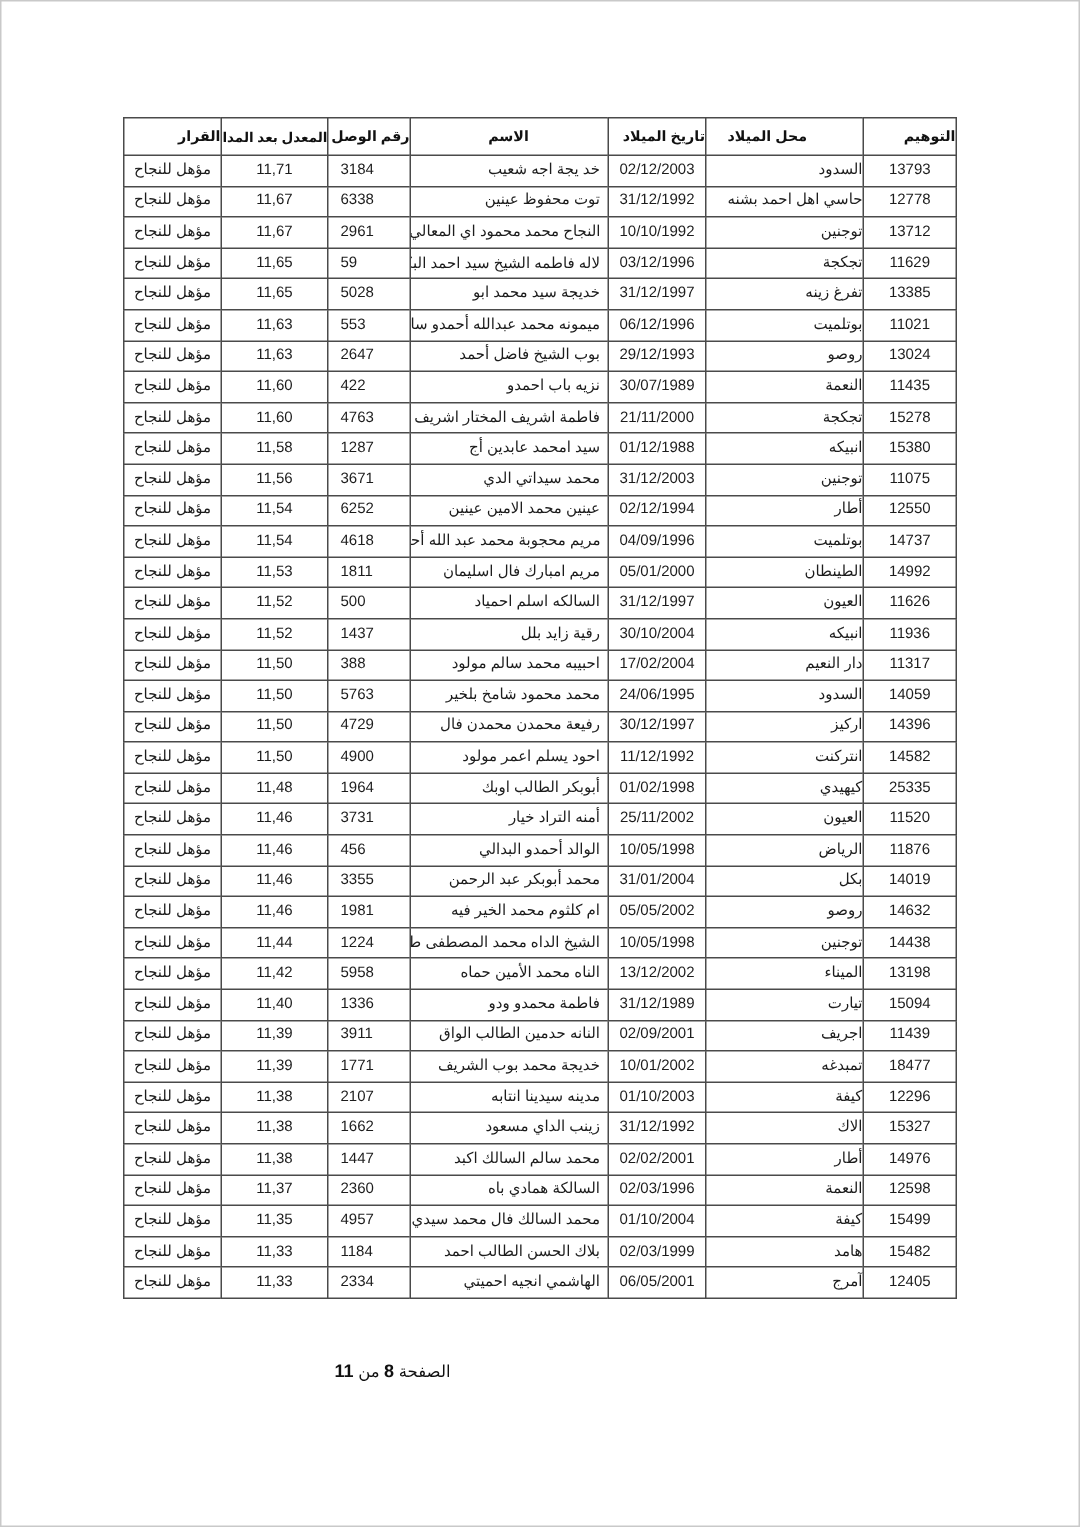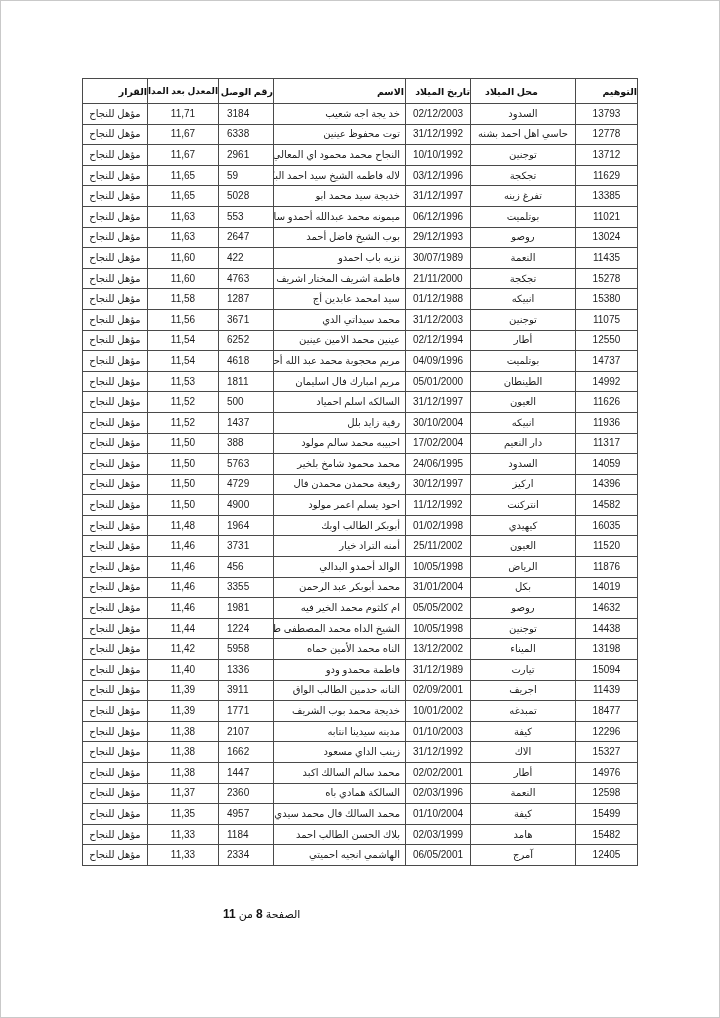--- a/index.html
+++ b/index.html
@@ -30,30 +30,30 @@
     white-space: nowrap;
     vertical-align: middle;
   }
   table.results thead th {
     height: 25px;
     font-size: 9.5px;
     font-weight: 700;
     text-align: right;
     color: #111;
   }
-  table.results thead th.h-name { text-align: right; padding-right: 1px; }
+  table.results thead th.h-name { text-align: center; padding-right: 1px; }
   table.results thead th.h-average { font-size: 9px; }
   table.results thead th.h-place { text-align: left; padding-left: 14px; }
   table.results tbody td {
     height: 20.6px;
     font-size: 10px;
     line-height: 1;
   }
   td.c-id       { text-align: center; }
-  td.c-place    { text-align: center; font-size: 9.5px; }
+  td.c-place    { text-align: right; font-size: 9.5px; }
   td.c-date     { text-align: center; direction: ltr; }
   td.c-name     { text-align: right; padding-right: 5px; font-size: 9.5px; }
   td.c-receipt  { text-align: left; padding-left: 8px; direction: ltr; }
   td.c-average  { text-align: center; }
   td.c-decision { text-align: center; font-size: 9px; }
   .footer {
     position: absolute;
     top: 907px; left: 0; width: 720px;
     height: 18px;
     direction: rtl;
@@ -275,21 +275,21 @@
       <tr>
     <td class="c-id">14582</td>
     <td class="c-place">انتركنت</td>
     <td class="c-date">11/12/1992</td>
     <td class="c-name">احود يسلم اعمر مولود</td>
     <td class="c-receipt">4900</td>
     <td class="c-average">11,50</td>
     <td class="c-decision">مؤهل للنجاح</td>
   </tr>
       <tr>
-    <td class="c-id">16035</td>
+    <td class="c-id">25335</td>
     <td class="c-place">كيهيدي</td>
     <td class="c-date">01/02/1998</td>
     <td class="c-name">أبوبكر الطالب اوبك</td>
     <td class="c-receipt">1964</td>
     <td class="c-average">11,48</td>
     <td class="c-decision">مؤهل للنجاح</td>
   </tr>
       <tr>
     <td class="c-id">11520</td>
     <td class="c-place">العيون</td>

